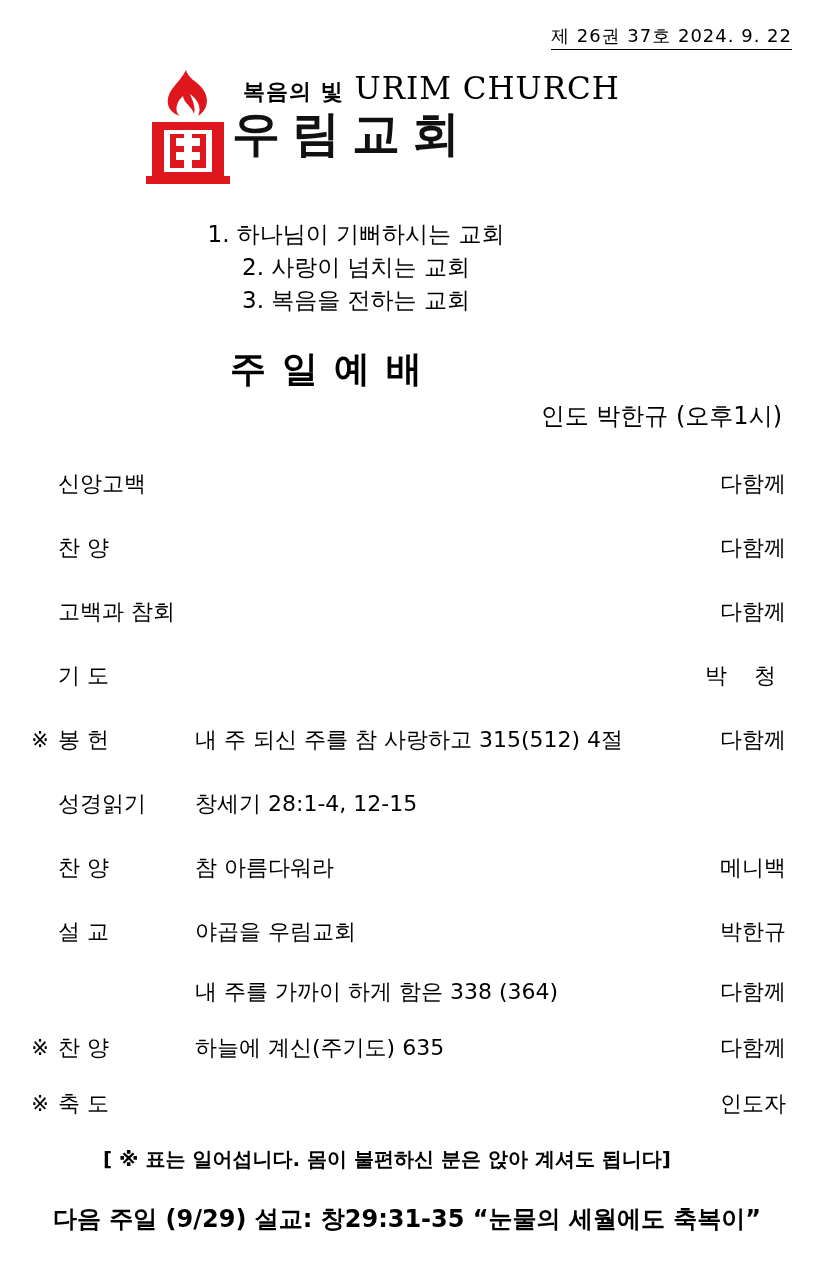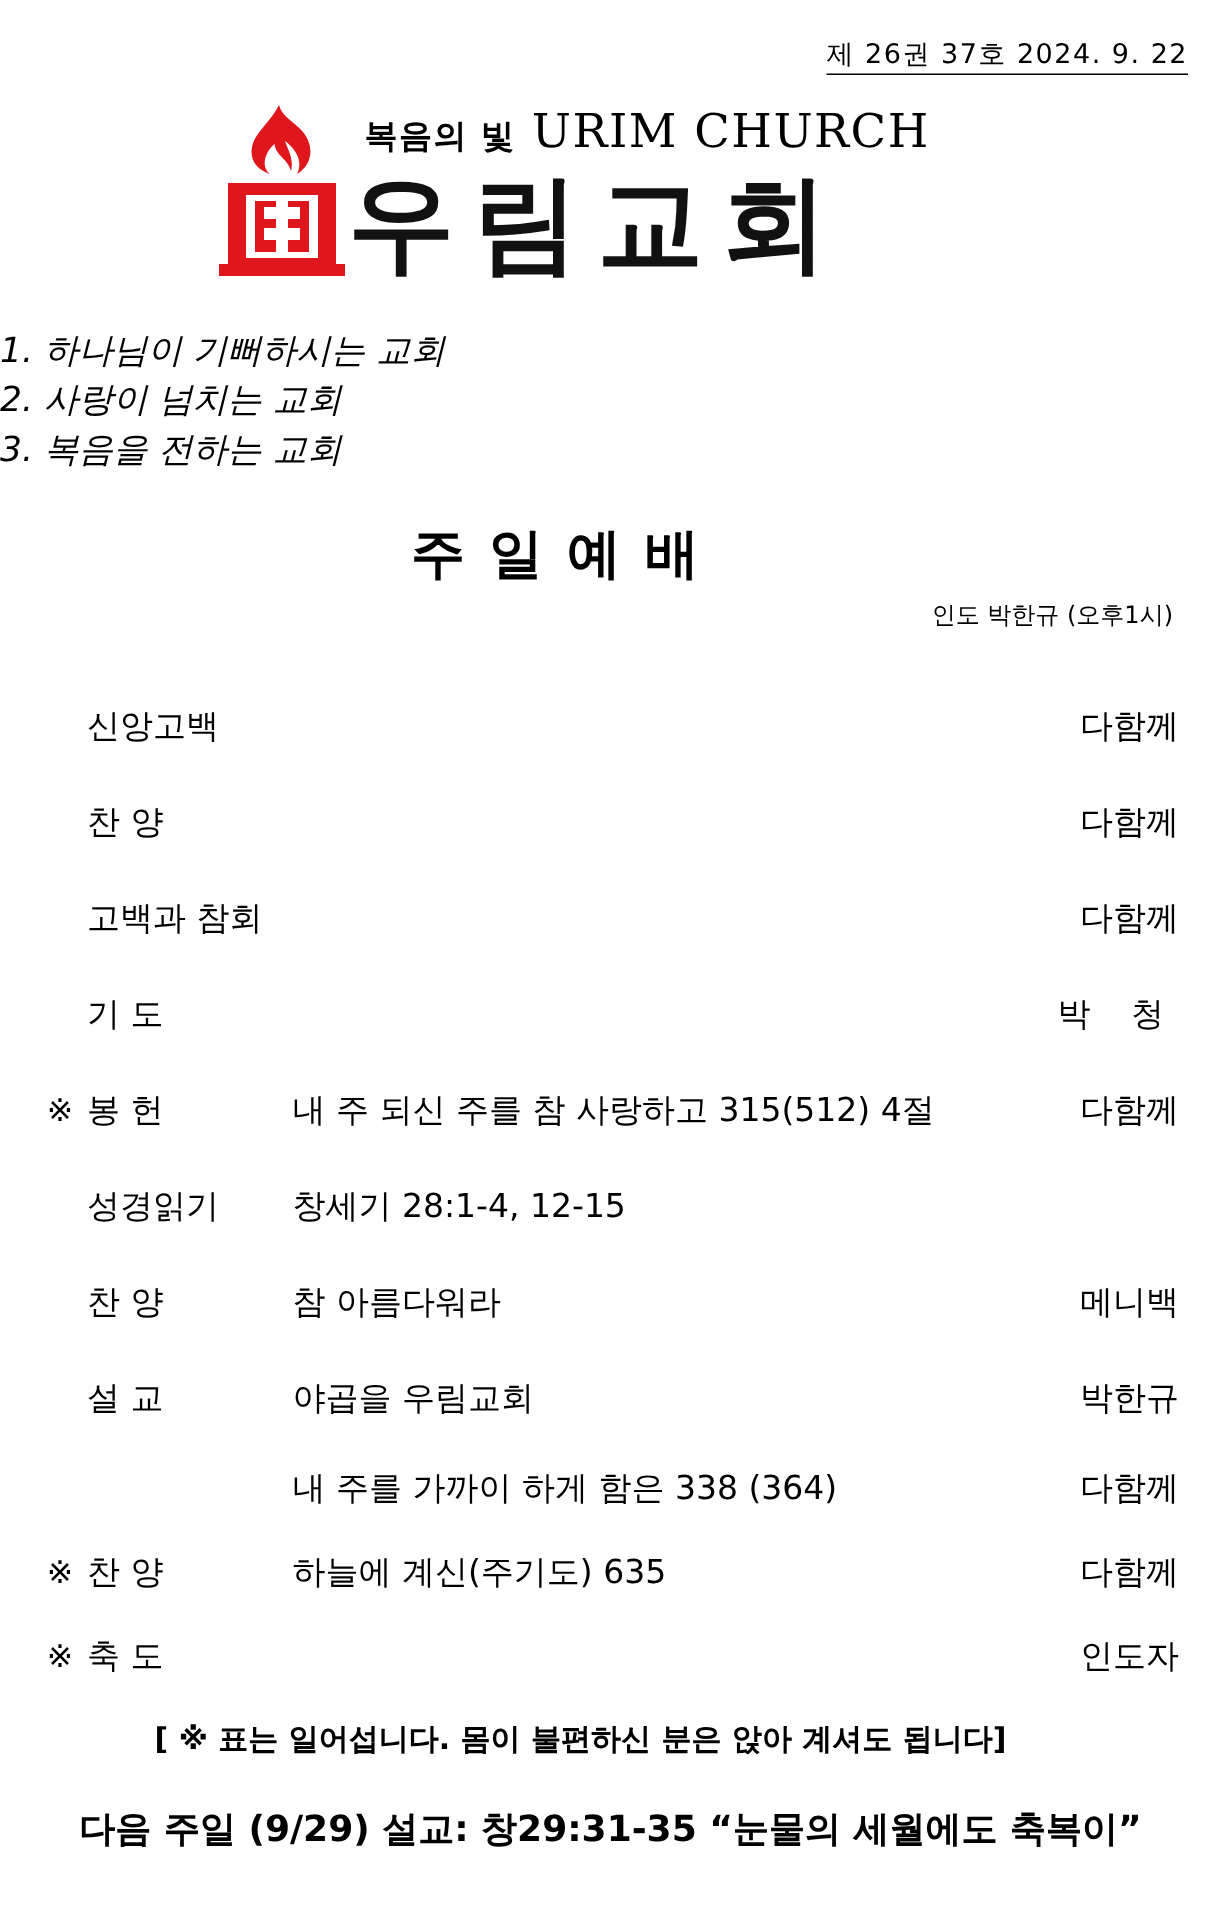--- a/index.html
+++ b/index.html
@@ -64,59 +64,58 @@
   }
   .church-en .ko {
     font-family: "DejaVu Sans", sans-serif;
     font-weight: bold;
     font-size: 22px;
   }
   .church-ko {
     position: absolute;
     left: 232px;
     top: 42px;
-    font-size: 71px;
+    font-size: 48px;
     font-weight: bold;
     letter-spacing: 12px;
     color: #111;
     white-space: nowrap;
     font-family: "DejaVu Sans", sans-serif;
   }
 
   
   .mottos {
     position: absolute;
     top: 218px;
     left: 0;
     width: 712px;
+    text-align: center;
     font-size: 23px;
     line-height: 33px;
     font-family: "DejaVu Sans", sans-serif;
-    font-style: italic;
   }
 
   
   .service-title {
     position: absolute;
     top: 345px;
     left: 0;
     width: 652px;
     text-align: center;
     font-size: 36px;
     font-weight: bold;
     letter-spacing: 16px;
     text-indent: 16px;
     font-family: "DejaVu Sans", sans-serif;
-    margin-left: 44px;
   }
   .leader-line {
     position: absolute;
     top: 400px;
     right: 32px;
-    font-size: 16px;
+    font-size: 24px;
     font-family: "DejaVu Sans", sans-serif;
   }
 
   
   .order {
     position: absolute;
     top: 452px;
     left: 0;
     width: 814px;
   }

